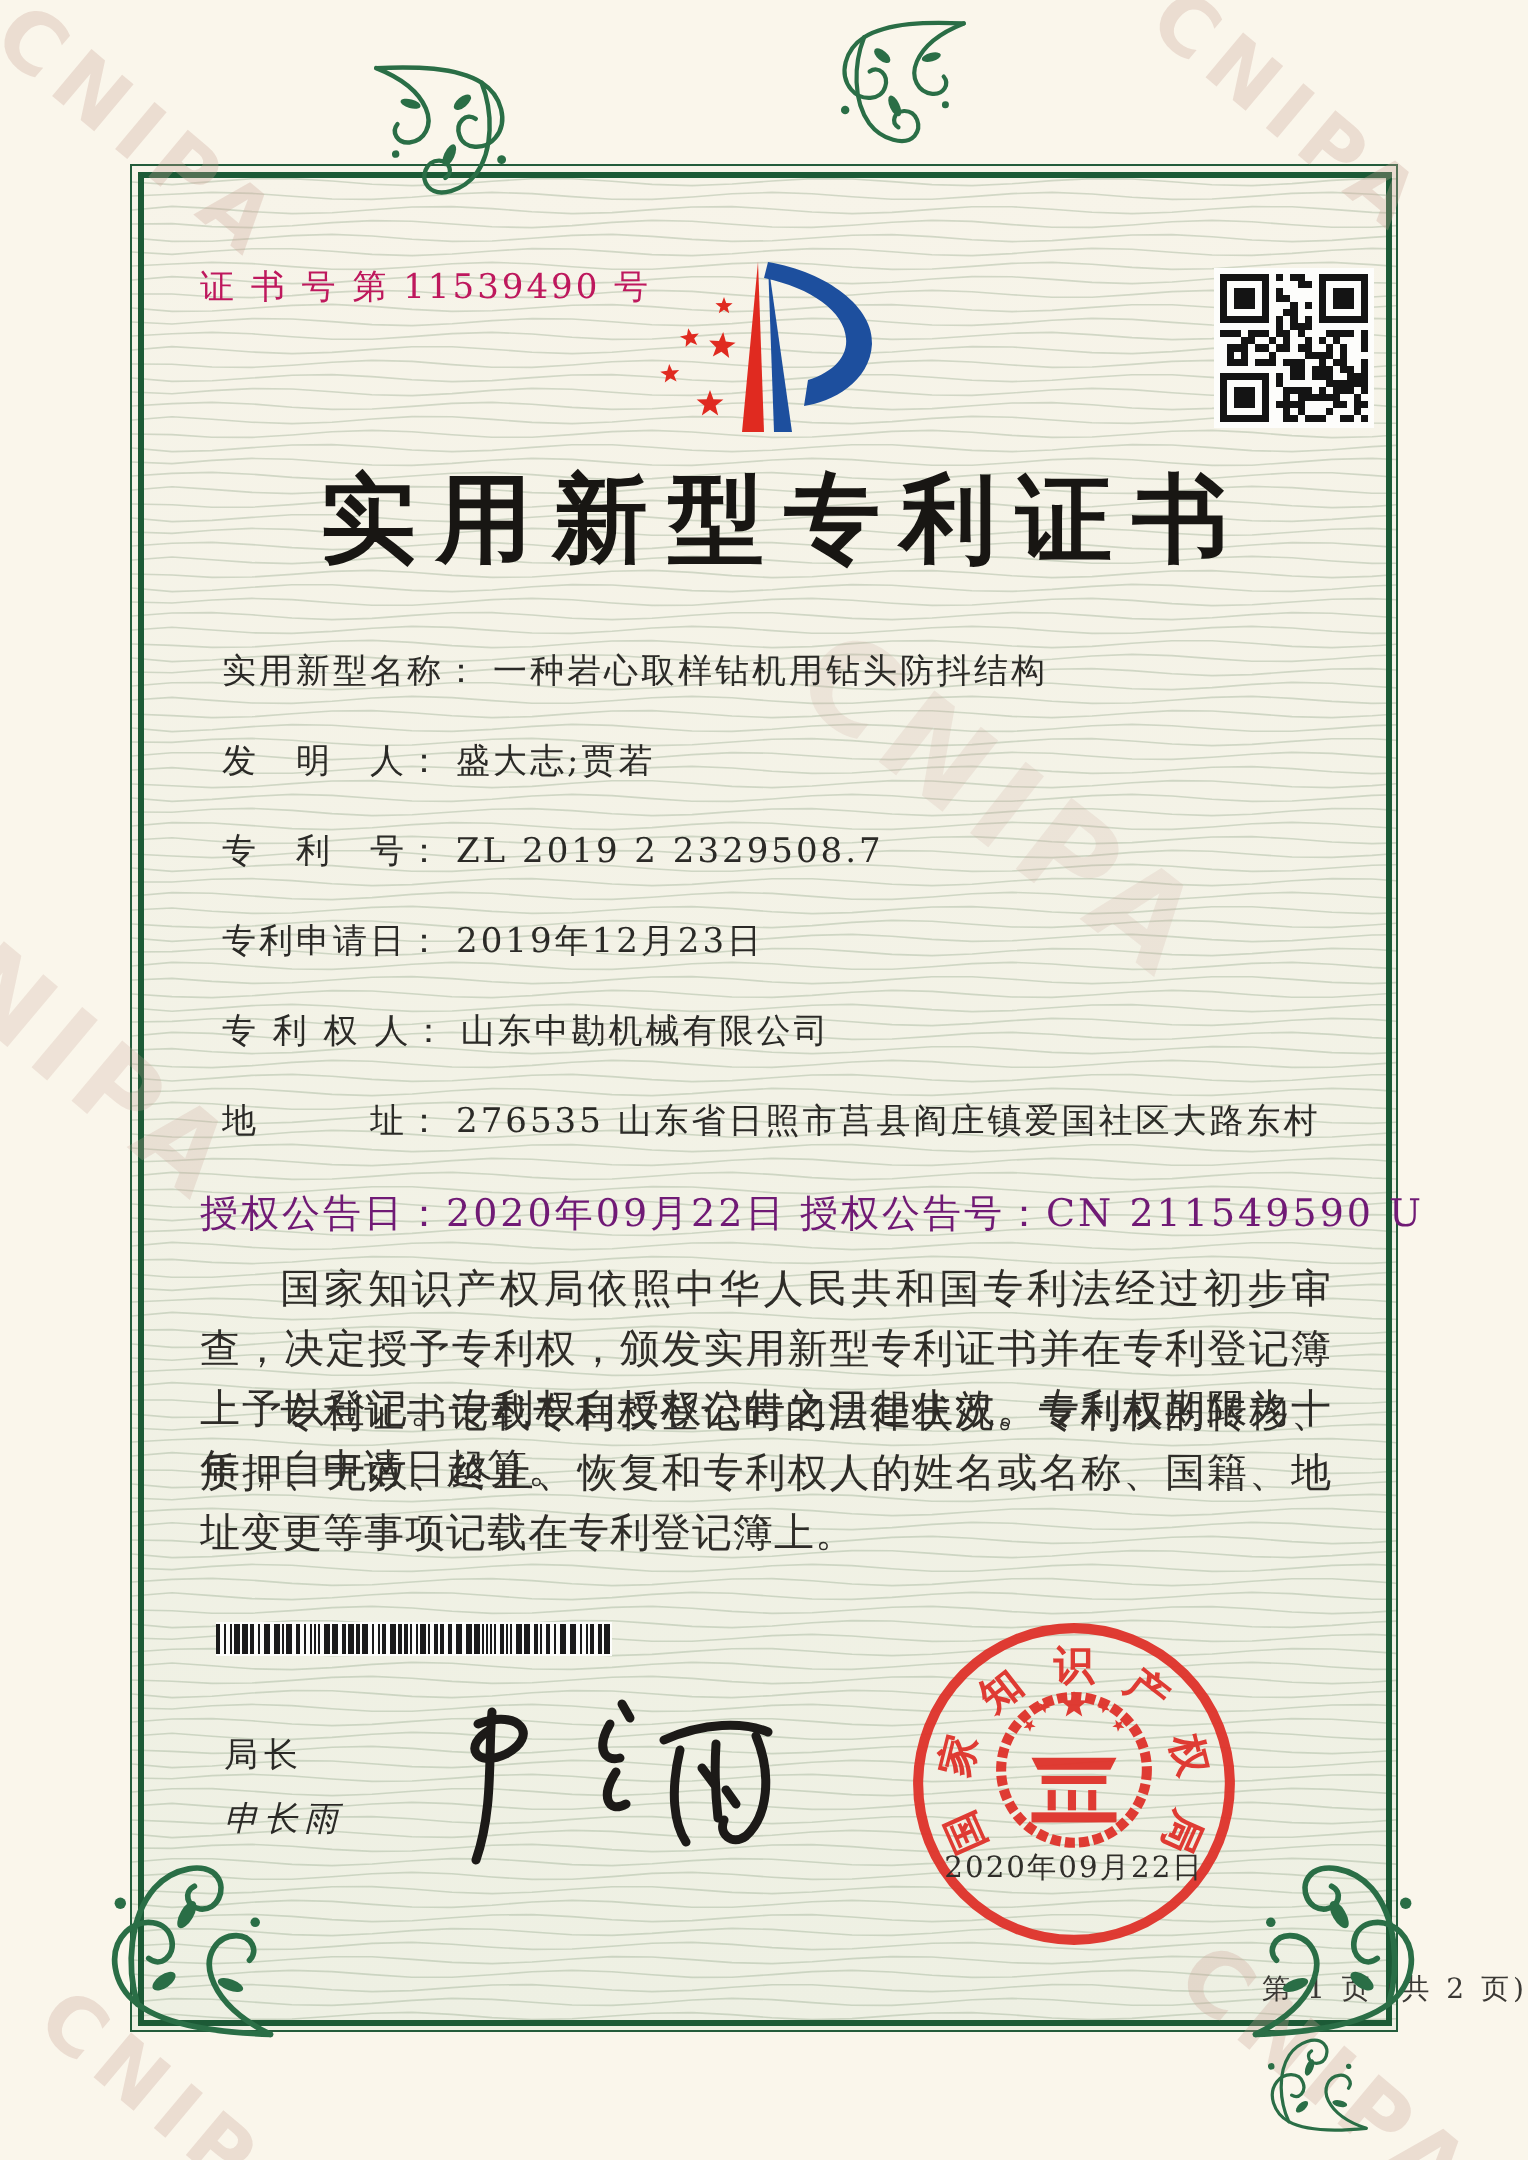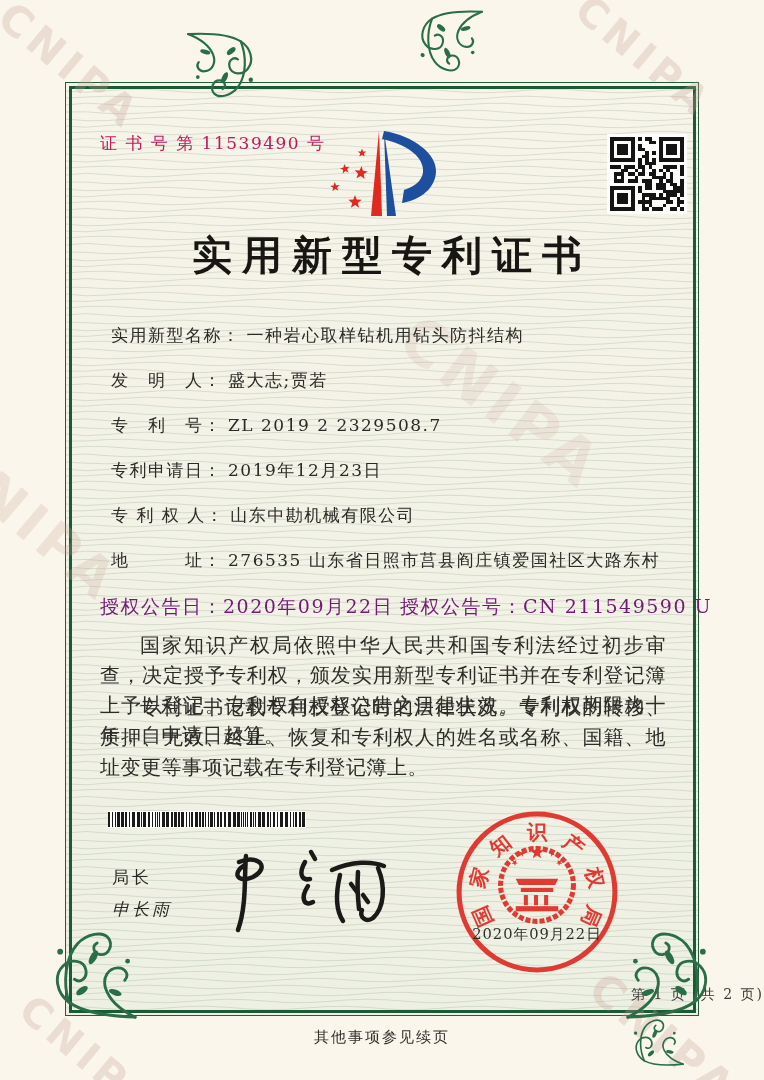--- a/index.html
+++ b/index.html
@@ -23,21 +23,21 @@
   .panel::after{
     content:"";position:absolute;inset:2.5px;border:3px solid #1c5a36;pointer-events:none;
   }
   .waves{position:absolute;left:0;top:0;}
   
   .abs{position:absolute;z-index:2;}
   .cert-no{left:100px;top:132px;font-size:17px;letter-spacing:1.5px;color:#be185d;}
   .logo{left:318px;top:124px;z-index:2;}
   .qr{left:607px;top:134px;z-index:2;background:#fdfdfb;padding:3px;}
   .title{
-    left:0;right:0;top:228px;text-align:center;font-size:40px;font-weight:700;
+    left:0;right:0;top:228px;text-align:center;font-size:48px;font-weight:700;
     color:#181613;letter-spacing:10px;padding-left:20px;
   }
   .field{left:100px;font-size:17px;color:#2b2a27;letter-spacing:1.5px;white-space:nowrap;margin-left:11px;}
   .field .val{margin-left:6px;}
   .grant{left:100px;top:594px;font-size:19px;color:#701a75;letter-spacing:1.5px;white-space:nowrap;}
   .grant .pair2{position:absolute;left:300px;top:0;}
   .body-par{
     left:100px;width:566px;font-size:20px;line-height:30px;color:#2e2c28;
     text-align:justify;text-indent:2em;letter-spacing:.5px;font-family:Liberation Serif, serif;
   }
@@ -602,15 +602,14 @@
       <rect x="67" y="79" width="32" height="4"></rect>
       <rect x="70" y="86" width="4" height="10"></rect>
       <rect x="80" y="86" width="4" height="10"></rect>
       <rect x="90" y="86" width="4" height="10"></rect>
       <rect x="62" y="97" width="42" height="5"></rect>
     </g>
     <text id="seal-date" x="83" y="129" text-anchor="middle" font-size="14.5" fill="#262421" letter-spacing="1" font-family="'DejaVu Serif','Liberation Serif',serif">2020年09月22日</text>
   </svg>
 
   <div class="abs page-num">第 1 页 (共 2 页)</div>
-  <div class="abs cont-note">其他事项参见续页</div>
 
 </div>
 
 </body></html>

